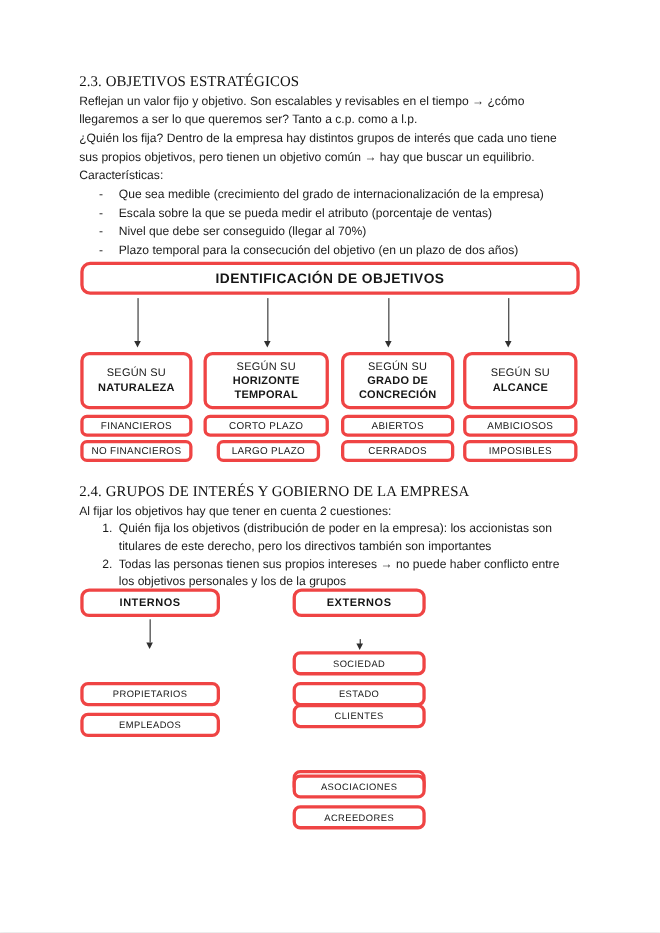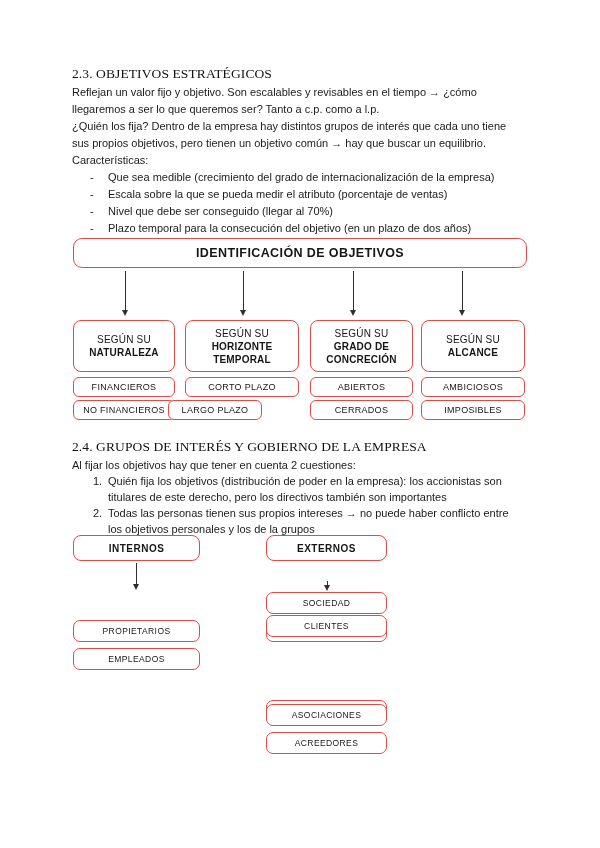--- a/index.html
+++ b/index.html
@@ -19,21 +19,21 @@
   .bld{font-weight:normal;}
   .brow{display:flex;white-space:pre;}
   #s23 .brow{padding-left:18px;}
   .bmark{width:18px;flex:none;}
   #s24 .brow{padding-left:21px;}
   .nmark{width:15px;flex:none;}
   .cont{padding-left:36px;}
   
   .box{
     position:absolute;box-sizing:border-box;background:#fff;
-    border:1px solid #ef4444;border-radius:8px;
+    border:3px solid #ef4444;border-radius:8px;
     display:flex;flex-direction:column;align-items:center;justify-content:center;
     text-align:center;color:#161616;
   }
   .root{font-weight:bold;font-size:12.5px;letter-spacing:.4px;border-radius:9px;}
   .colhead{font-size:10px;line-height:13px;letter-spacing:.2px;}
   .colname{font-weight:bold;}
   .sm{font-size:9px;letter-spacing:.3px;border-radius:6px;}
   .g2h{font-weight:bold;font-size:10px;letter-spacing:.5px;}
   .g2i{font-size:8.5px;letter-spacing:.4px;border-radius:7px;}
   .vline{position:absolute;width:1px;background:#2f2f2f;}
@@ -93,21 +93,21 @@
 
   <div class="box sm" style="left:73px;top:377px;width:102px;height:20px">
       <span>FINANCIEROS</span>
     </div>
   <div class="box sm" style="left:73px;top:400px;width:102px;height:20px">
       <span>NO FINANCIEROS</span>
     </div>
   <div class="box sm" style="left:185px;top:377px;width:114px;height:20px">
       <span>CORTO PLAZO</span>
     </div>
-  <div class="box sm" style="left:168px;top:400px;width:94px;height:20px">
+  <div class="box sm" style="left:197px;top:400px;width:94px;height:20px">
       <span>LARGO PLAZO</span>
     </div>
   <div class="box sm" style="left:310px;top:377px;width:103px;height:20px">
       <span>ABIERTOS</span>
     </div>
   <div class="box sm" style="left:310px;top:400px;width:103px;height:20px">
       <span>CERRADOS</span>
     </div>
   <div class="box sm" style="left:421px;top:377px;width:104px;height:20px">
       <span>AMBICIOSOS</span>
@@ -143,21 +143,21 @@
   <div class="box g2i" style="left:73px;top:648px;width:127px;height:22px">
       <span>EMPLEADOS</span>
     </div>
 
   <div class="box g2i" style="left:266px;top:592px;width:121px;height:22px">
       <span>SOCIEDAD</span>
     </div>
   <div class="box g2i" style="left:266px;top:620px;width:121px;height:22px">
       <span>ESTADO</span>
     </div>
-  <div class="box g2i" style="left:266px;top:615px;width:121px;height:22px">
+  <div class="box g2i" style="left:266px;top:640px;width:121px;height:22px">
       <span>CLIENTES</span>
     </div>
   <div class="box g2i" style="left:266px;top:700px;width:121px;height:22px">
       <span>PROVEEDORES</span>
     </div>
   <div class="box g2i" style="left:266px;top:704px;width:121px;height:22px">
       <span>ASOCIACIONES</span>
     </div>
   <div class="box g2i" style="left:266px;top:732px;width:121px;height:22px">
       <span>ACREEDORES</span>

